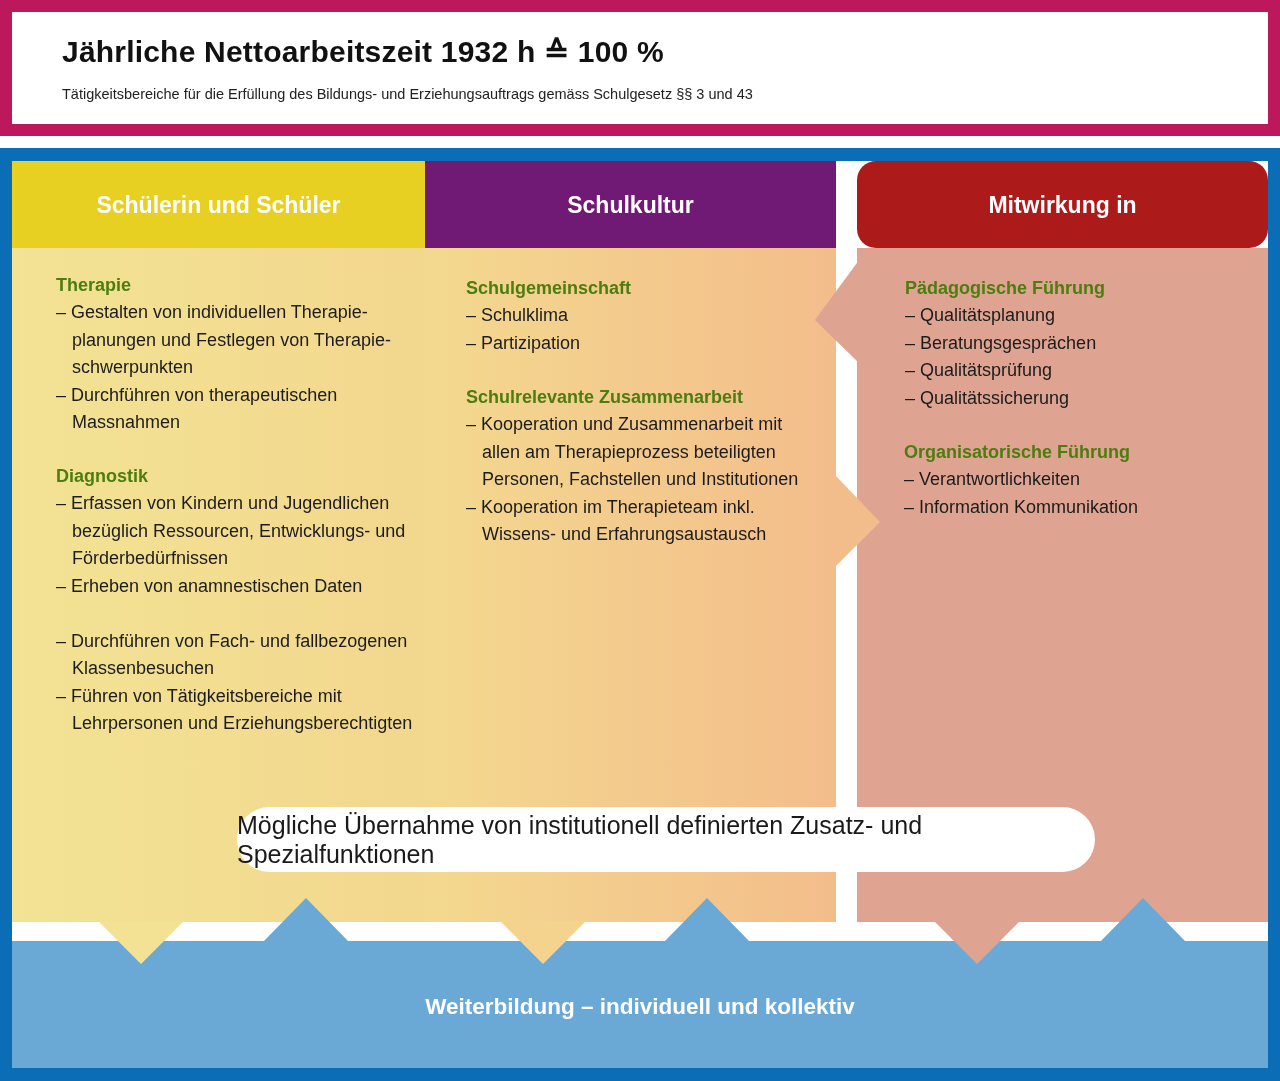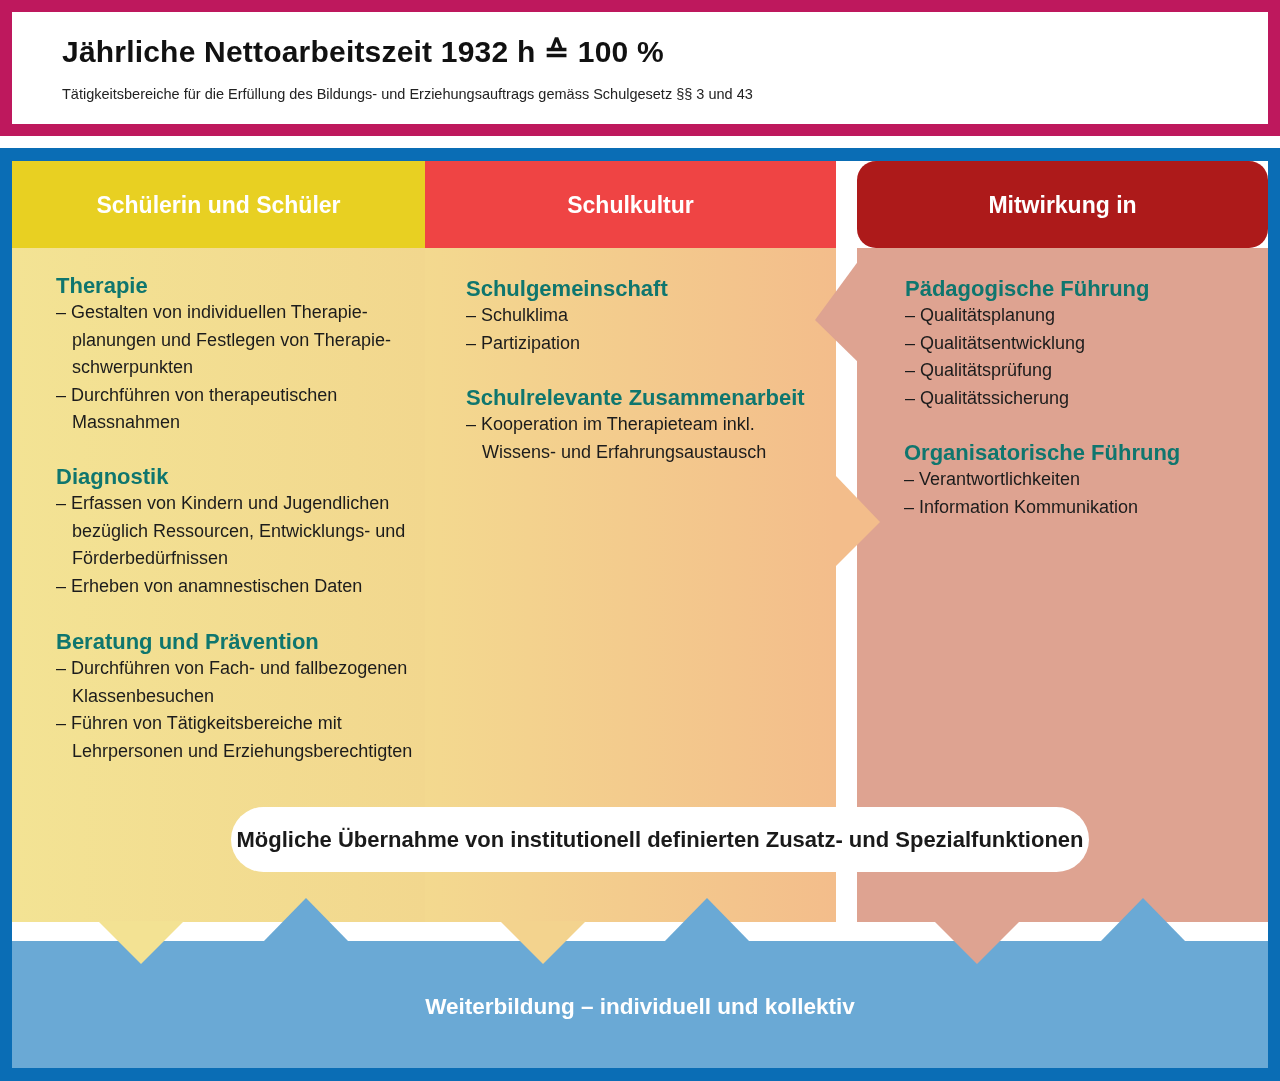--- a/index.html
+++ b/index.html
@@ -34,34 +34,34 @@
   .col-yellow-body { left: 0; width: 413px; background: linear-gradient(90deg, #f3e394 0%, #f2d78e 100%); }
   .col-orange-body { left: 413px; width: 411px; background: linear-gradient(90deg, #f3d98f 0%, #f3bd8b 100%); }
   .col-red-body { left: 845px; width: 411px; background: #dea391; }
 
   .col-head {
     position: absolute; top: 0; height: 87px;
     display: flex; align-items: center; justify-content: center; text-align: center;
     color: #ffffff; font-weight: bold; font-size: 23px; line-height: 32px;
   }
   .head-yellow { left: 0; width: 413px; background: #e8d022; }
-  .head-orange { left: 413px; width: 411px; background: #ef4444; }
+  .head-orange { left: 413px; width: 411px; background: #701a75; }
   .head-red { left: 845px; width: 411px; background: #ad1a1a; border-radius: 19px; }
 
   .arrow { position: absolute; }
 
   .section { position: absolute; font-size: 18px; line-height: 27.4px; color: #1c1c1c; }
-  .section h3 { font-size: 22px; font-weight: bold; line-height: 27.4px; color: #0f766e; }
+  .section h3 { font-size: 18px; font-weight: bold; line-height: 27.4px; color: #4d7c0f; }
   .section .item { padding-left: 16px; text-indent: -16px; }
 
   .pill {
-    position: absolute; left: 219px; top: 646px; width: 858px; height: 65px;
+    position: absolute; left: 225px; top: 646px; width: 858px; height: 65px;
     background: #ffffff; border-radius: 33px;
     display: flex; align-items: center; justify-content: center;
-    font-size: 22px; color: #1a1a1a; font-weight: bold;
+    font-size: 25px; color: #1a1a1a;
   }
 
   .bottom-band {
     position: absolute; left: 0; top: 780px; width: 1256px; height: 127px;
     background: #6aa9d5;
   }
   .bottom-label {
     position: absolute; left: 0; top: 833px; width: 1256px; text-align: center;
     color: #ffffff; font-weight: bold; font-size: 22.5px;
   }
@@ -128,39 +128,39 @@
       <h3>Therapie</h3>
       <div class="item">– Gestalten von individuellen Therapie-planungen und Festlegen von Therapie-schwerpunkten</div>
       <div class="item">– Durchführen von therapeutischen Massnahmen</div>
     </div>
     <div class="section" style="left:44px; top:302px; width:360px;">
       <h3>Diagnostik</h3>
       <div class="item">– Erfassen von Kindern und Jugendlichen bezüglich Ressourcen, Entwicklungs- und Förderbedürfnissen</div>
       <div class="item">– Erheben von anamnestischen Daten</div>
     </div>
     <div class="section" style="left:44px; top:467px; width:370px;">
-      <h3>Beratung und Prävention</h3>
       <div class="item">– Durchführen von Fach- und fallbezogenen Klassenbesuchen</div>
       <div class="item">– Führen von Tätigkeitsbereiche mit Lehrpersonen und Erziehungsberechtigten</div>
     </div>
 
     <div class="section" style="left:454px; top:114px; width:350px;">
       <h3>Schulgemeinschaft</h3>
       <div class="item">– Schulklima</div>
       <div class="item">– Partizipation</div>
     </div>
     <div class="section" style="left:454px; top:223px; width:350px;">
       <h3>Schulrelevante Zusammenarbeit</h3>
+      <div class="item">– Kooperation und Zusammenarbeit mit allen am Therapieprozess beteiligten Personen, Fachstellen und Institutionen</div>
       <div class="item">– Kooperation im Therapieteam inkl. Wissens- und Erfahrungsaustausch</div>
     </div>
 
     <div class="section" style="left:893px; top:114px; width:340px;">
       <h3>Pädagogische Führung</h3>
       <div class="item">– Qualitätsplanung</div>
-      <div class="item">– Qualitätsentwicklung</div>
+      <div class="item">– Beratungsgesprächen</div>
       <div class="item">– Qualitätsprüfung</div>
       <div class="item">– Qualitätssicherung</div>
     </div>
     <div class="section" style="left:892px; top:278px; width:340px;">
       <h3>Organisatorische Führung</h3>
       <div class="item">– Verantwortlichkeiten</div>
       <div class="item">– Information Kommunikation</div>
     </div>
 
     <div class="pill">

